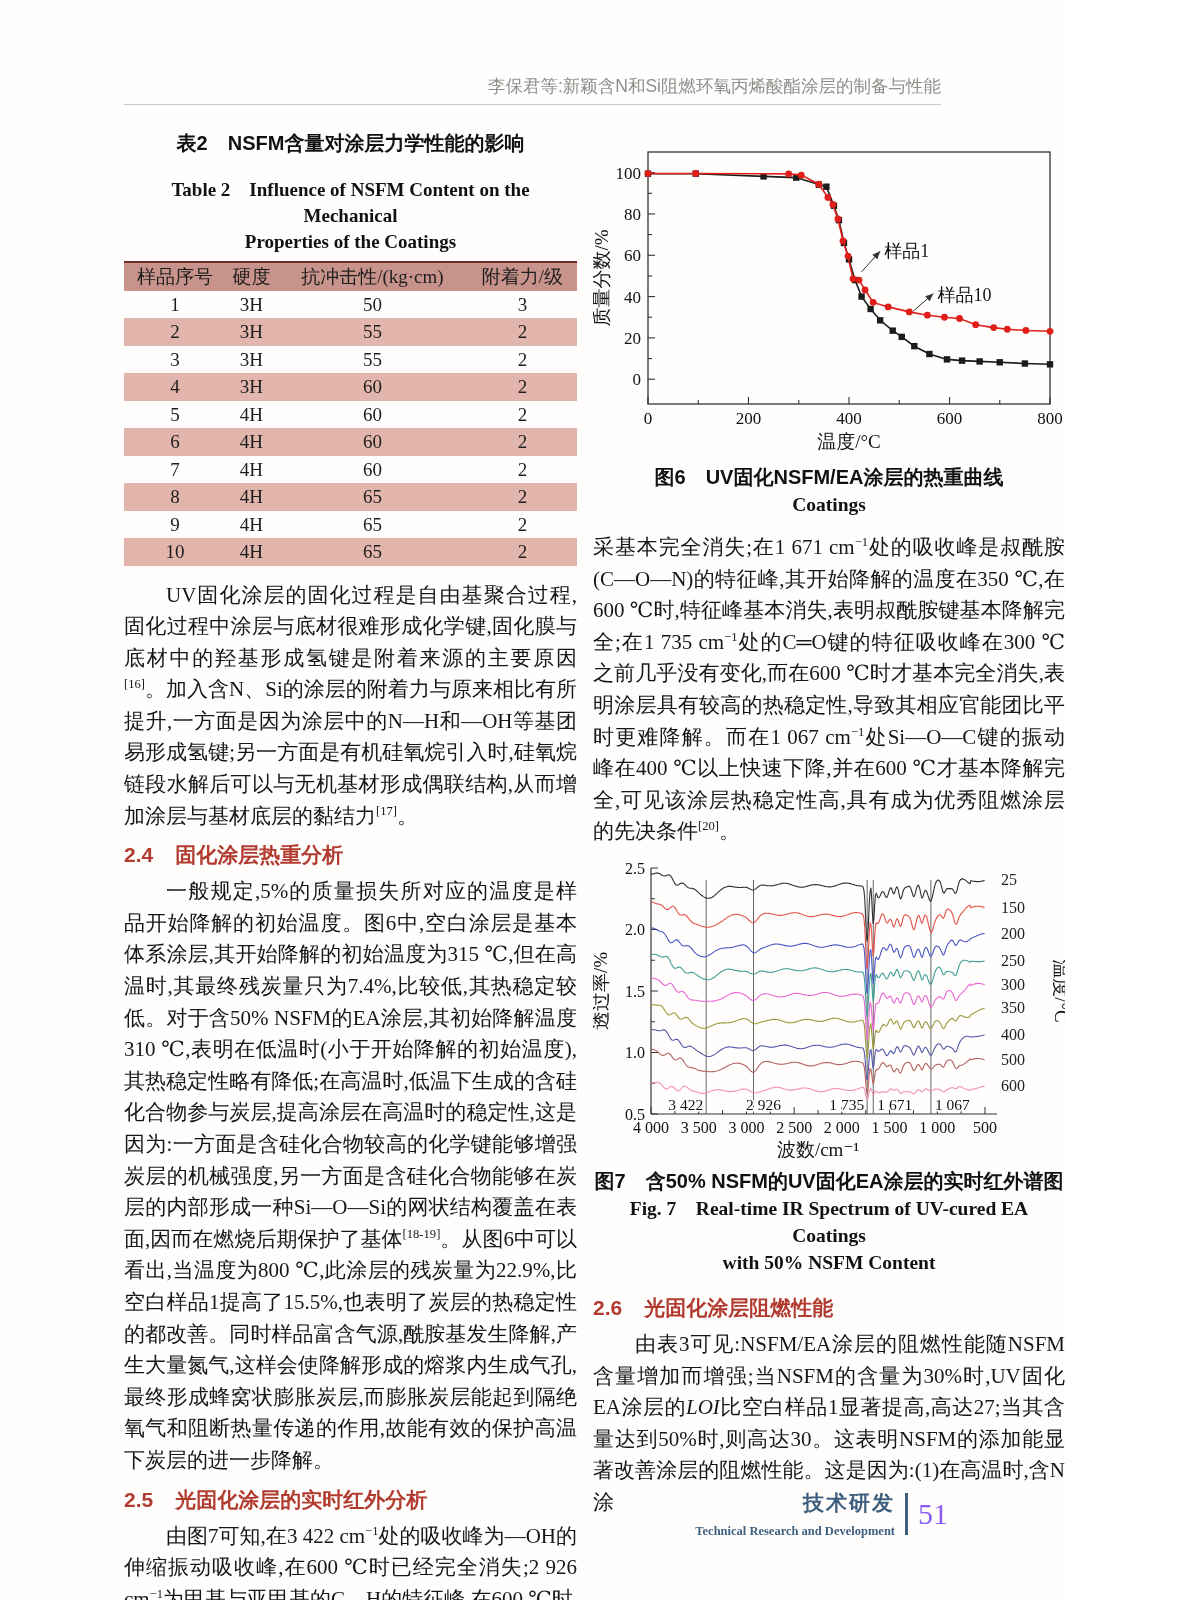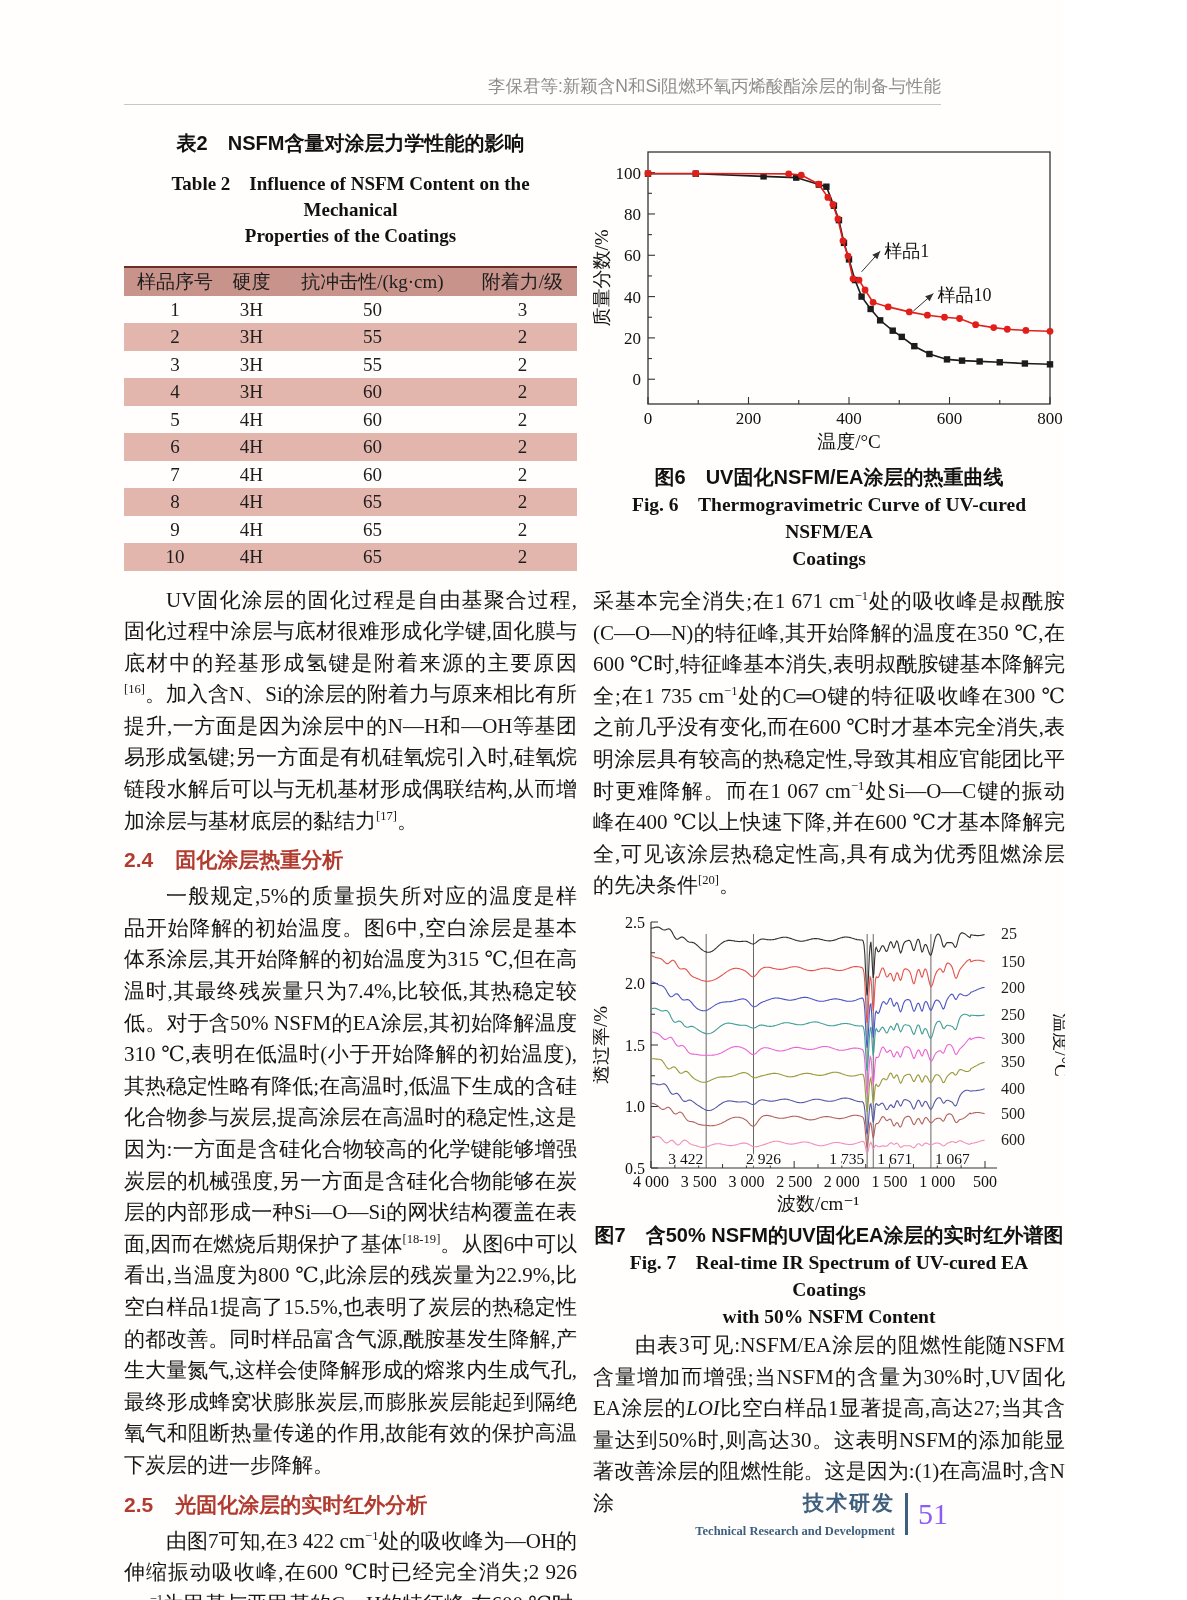--- a/index.html
+++ b/index.html
@@ -7,22 +7,22 @@
         font-family:"Liberation Serif","DejaVu Serif",serif;color:#1a1a1a;}
   .runhead{position:absolute;top:74px;left:124px;right:124px;text-align:right;
            font-size:17.5px;color:#908e8b;font-family:"Liberation Sans",sans-serif;}
   .toprule{position:absolute;top:104px;left:124px;right:124px;height:1px;background:#c9c7c4;}
 
   .col-left{position:absolute;left:124px;top:130px;width:453px;}
   .col-right{position:absolute;left:593px;top:136px;width:472px;}
 
   .tbl-cap-cn{font-family:"Liberation Sans",sans-serif;font-weight:bold;font-size:20px;
               text-align:center;color:#111;}
-  .tbl-cap-en{font-weight:bold;font-size:19px;text-align:center;line-height:26px;margin-top:14px;color:#111;}
-  table.props{width:100%;border-collapse:collapse;margin-top:17px;border-top:2px solid #6e2c24;}
+  .tbl-cap-en{font-weight:bold;font-size:19px;text-align:center;line-height:26px;margin-top:20px;color:#111;}
+  table.props{width:100%;border-collapse:collapse;margin-top:6px;border-top:2px solid #6e2c24;}
   table.props thead tr{background:#c8938b;}
   table.props tbody tr:nth-child(even){background:#e2b6ad;}
   table.props th,table.props td{font-weight:normal;font-size:19px;text-align:center;
               height:27.5px;line-height:27.5px;padding:0;color:#1d1d1d;}
 
   .para{font-size:21px;line-height:31.6px;text-align:justify;margin:0;color:#161616;}
   .indent{text-indent:2em;}
   .para sup{font-size:0.60em;line-height:0;}
   .mt{margin-top:14px;}
   .sec-head{font-family:"Liberation Sans",sans-serif;font-weight:bold;color:#b23b30;
@@ -232,21 +232,20 @@
           <circle cx="457" cy="195.29180327868852" r="3.4" fill="#e01f1a"></circle>
           <line x1="268.5625" y1="135.80327868852459" x2="287.155" y2="115.14754098360655" stroke="#333" stroke-width="1"></line>
           <polygon points="287.155,115.14754098360655 279.27585264636963,118.81892178376614 284.3299686117563,123.36819774906257" fill="#333"></polygon>
           <text x="291.175" y="121.14754098360655" font-size="18" fill="#111" style="font-family:&quot;Liberation Serif&quot;,&quot;DejaVu Serif&quot;,serif;">样品1</text>
           <line x1="320.32" y1="175.04918032786884" x2="340.41999999999996" y2="157.4918032786885" stroke="#333" stroke-width="1"></line>
           <polygon points="340.41999999999996,157.4918032786885 332.1581724260347,160.19406254420446 336.6316551887947,165.31538580790195" fill="#333"></polygon>
           <text x="344.44" y="164.52459016393442" font-size="18" fill="#111" style="font-family:&quot;Liberation Serif&quot;,&quot;DejaVu Serif&quot;,serif;">样品10</text>
         </svg>
       <div class="fig-cap-cn">图6　UV固化NSFM/EA涂层的热重曲线</div>
       <div class="fig-cap-en">
-        <div>Fig. 6　Thermogravimetric Curve of UV-cured NSFM/EA</div>
         <div>Coatings</div>
       </div>
     </div>
 
     <p class="para mt"><span>采基本完全消失;在1 671 cm</span><sup>−1</sup><span>处的吸收峰是叔酰胺(C—O—N)的特征峰,其开始降解的温度在350 ℃,在600 ℃时,特征峰基本消失,表明叔酰胺键基本降解完全;在1 735 cm</span><sup>−1</sup><span>处的C═O键的特征吸收峰在300 ℃之前几乎没有变化,而在600 ℃时才基本完全消失,表明涂层具有较高的热稳定性,导致其相应官能团比平时更难降解。而在1 067 cm</span><sup>−1</sup><span>处Si—O—C键的振动峰在400 ℃以上快速下降,并在600 ℃才基本降解完全,可见该涂层热稳定性高,具有成为优秀阻燃涂层的先决条件</span><sup>[20]</sup><span>。</span></p>
 
     <div class="figure" style="margin-top:8px">
       <svg id="fig7" width="472" height="306" viewBox="0 0 472 306">
           <line x1="58" y1="12" x2="58" y2="258" stroke="#333" stroke-width="1.2"></line>
           <line x1="58" y1="258" x2="404" y2="258" stroke="#333" stroke-width="1.2"></line>
@@ -319,20 +318,23 @@
           <text x="284.25314285714285" y="254" text-anchor="start" font-size="15.5" fill="#111" style="font-family:&quot;Liberation Serif&quot;,&quot;DejaVu Serif&quot;,serif;paint-order:stroke;stroke:#ffffff;stroke-width:3px;">1 671</text>
           <text x="341.892" y="254" text-anchor="start" font-size="15.5" fill="#111" style="font-family:&quot;Liberation Serif&quot;,&quot;DejaVu Serif&quot;,serif;paint-order:stroke;stroke:#ffffff;stroke-width:3px;">1 067</text>
         </svg>
       <div class="fig-cap-cn">图7　含50% NSFM的UV固化EA涂层的实时红外谱图</div>
       <div class="fig-cap-en">
         <div>Fig. 7　Real-time IR Spectrum of UV-cured EA Coatings</div>
         <div>with 50% NSFM Content</div>
       </div>
     </div>
 
+    <div class="sec-head" style="margin-top:18px">
+      <span class="sec-num">2.6</span><span>光固化涂层阻燃性能</span>
+    </div>
 
     <p class="para indent"><span>由表3可见:NSFM/EA涂层的阻燃性能随NSFM含量增加而增强;当NSFM的含量为30%时,UV固化EA涂层的</span><i>LOI</i><span>比空白样品1显著提高,高达27;当其含量达到50%时,则高达30。这表明NSFM的添加能显著改善涂层的阻燃性能。这是因为:(1)在高温时,含N涂</span></p>
   </div>
 
   <div class="footer">
     <div class="footer-text">
       <div class="footer-cn">技术研发</div>
       <div class="footer-en">Technical Research and Development</div>
     </div>
     <div class="footer-bar"></div>

